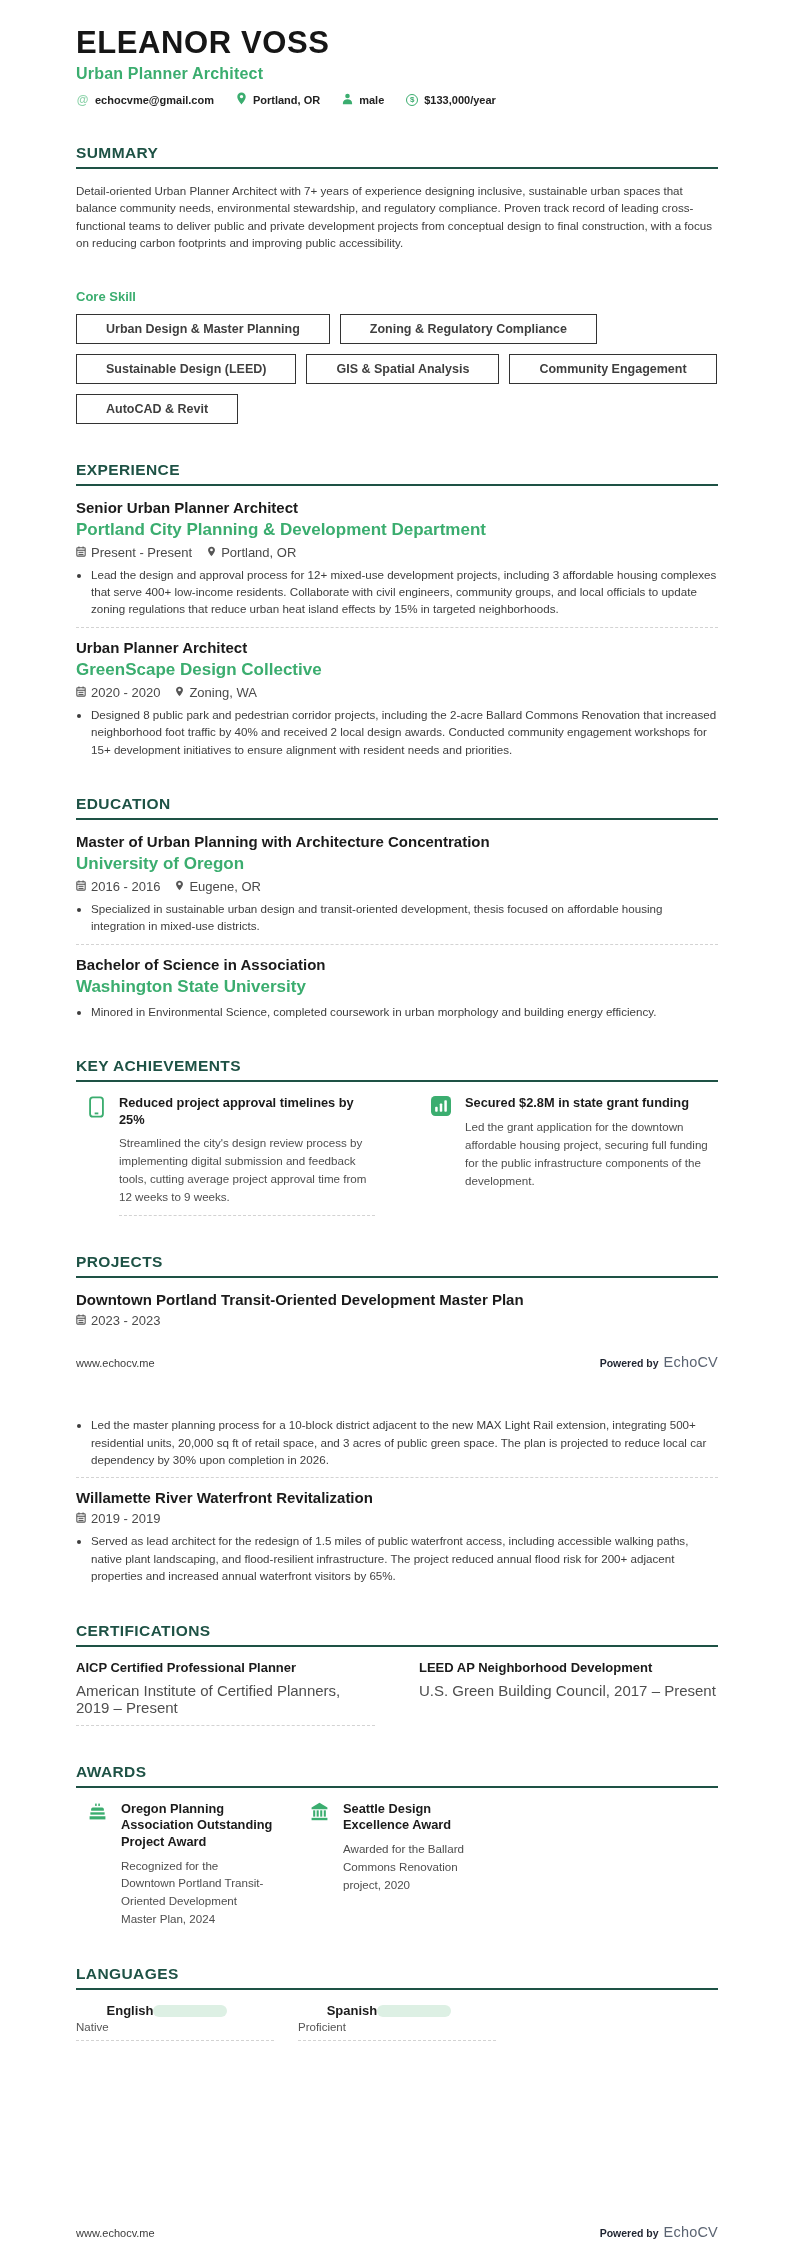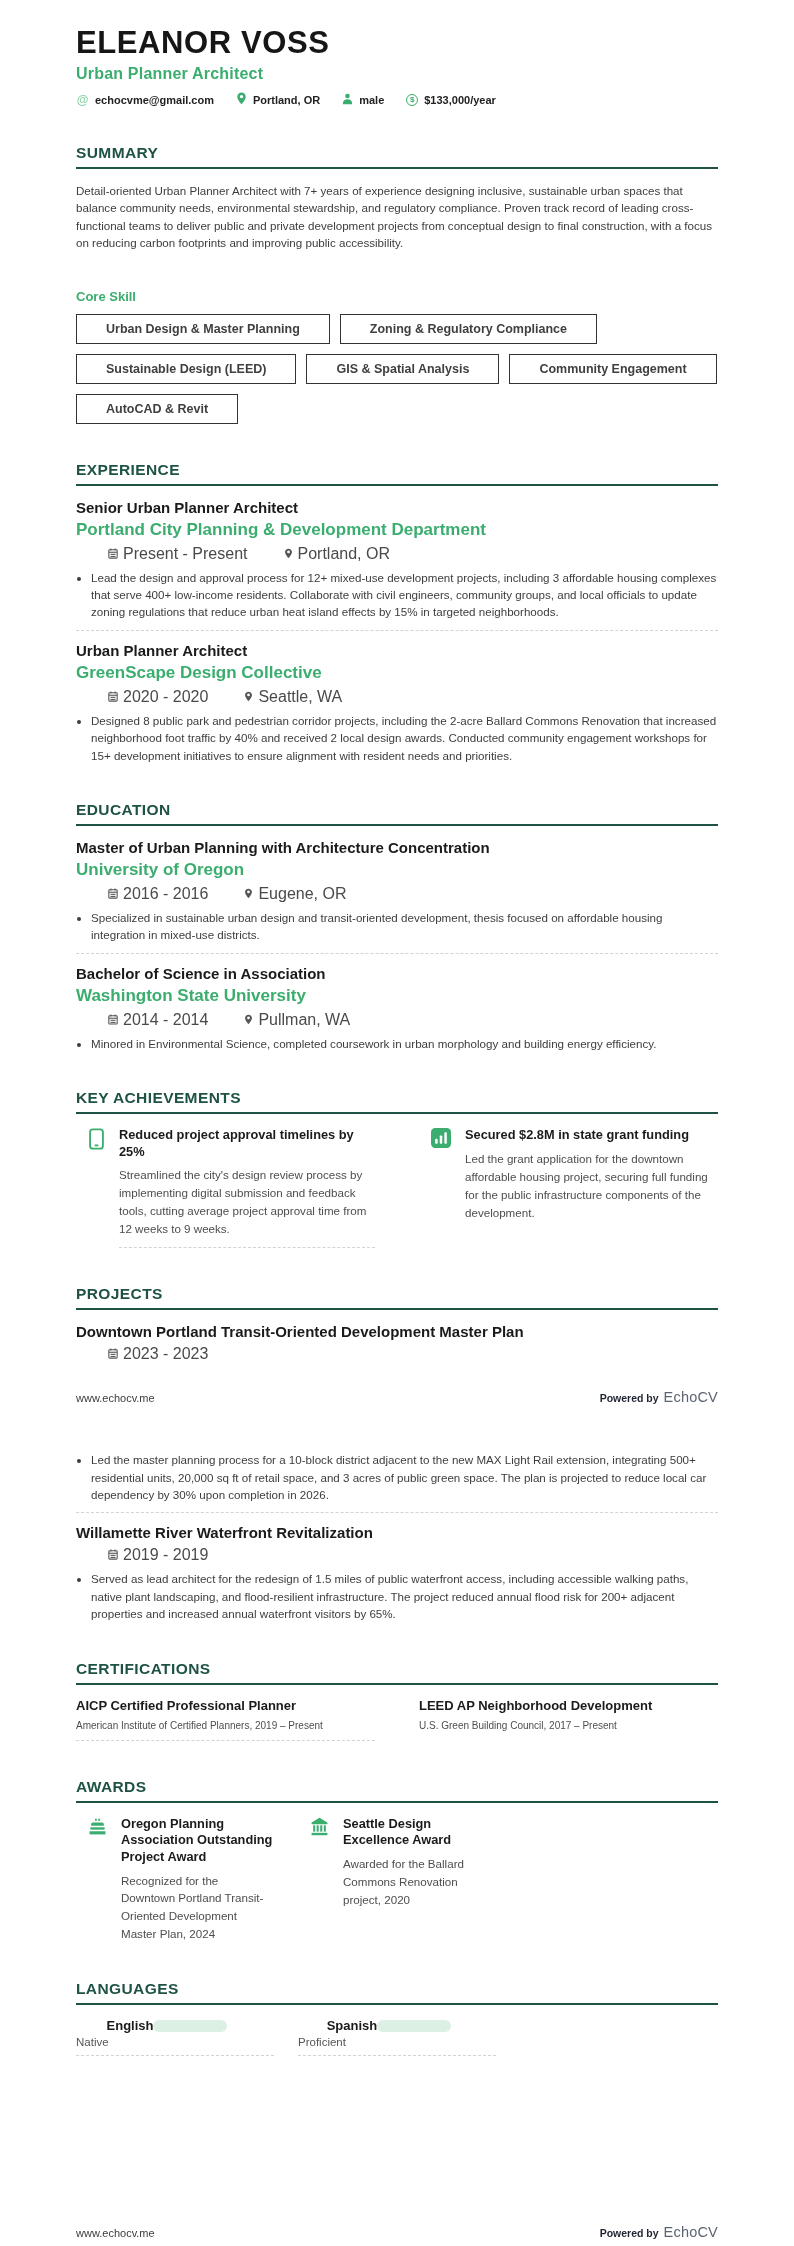--- a/index.html
+++ b/index.html
@@ -78,41 +78,41 @@
     font-weight: bold;
     color: #3f3f3f;
     white-space: nowrap;
   }
 
   
   .entry-title { font-size: 15px; font-weight: bold; color: #1b1b1b; }
   .entry-org   { margin-top: 4px; font-size: 17px; font-weight: bold; color: #3bad6f; }
   .meta-row {
     margin-top: 5px;
-    display: flex; align-items: center; gap: 36px;
-    font-size: 16px; color: #4a4a4a; margin-left: 32px;
+    display: flex; align-items: center; gap: 15px;
+    font-size: 13px; color: #4a4a4a;
   }
   .meta-item { display: flex; align-items: center; gap: 5px; }
   ul.bullets { margin: 6px 0 0 0; padding-left: 15px; }
   ul.bullets li { font-size: 11.6px; line-height: 1.5; color: #3d3d3d; }
   .dashed { border-bottom: 1px dashed #d3d3d3; margin: 9px 0 11px 0; }
   .entry + .entry { margin-top: 1px; }
 
   
   .two-col { display: grid; grid-template-columns: 1fr 1fr; column-gap: 44px; }
   .three-col { display: grid; grid-template-columns: 1fr 1fr 1fr; column-gap: 24px; }
   .ach-item { display: flex; gap: 14px; align-items: flex-start; padding-left: 12px; }
   .ach-icon { flex: 0 0 auto; margin-top: 1px; }
   .ach-title { font-size: 12.8px; font-weight: bold; color: #1b1b1b; line-height: 1.3; }
   .ach-text { margin-top: 6px; font-size: 11.6px; line-height: 1.55; color: #4e4e4e; }
   .ach-dashed { border-bottom: 1px dashed #d3d3d3; margin-top: 9px; }
 
   
   .cert-title { font-size: 13px; font-weight: bold; color: #1b1b1b; }
-  .cert-sub { margin-top: 7px; font-size: 10px; color: #4e4e4e; }
+  .cert-sub { margin-top: 7px; font-size: 15px; color: #4e4e4e; }
 
   
   .lang-item { padding-bottom: 7px; border-bottom: 1px dashed #d3d3d3; }
   .lang-top { display: flex; align-items: center; justify-content: center; }
   .lang-name { font-size: 13px; font-weight: bold; color: #1b1b1b; }
   .lang-level { margin-top: 3px; font-size: 11.5px; color: #555; }
   .lang-bar {
     width: 74px; height: 12px; border-radius: 7px;
     background: #ddf0e4; overflow: hidden; margin-right: 16px;
   }
@@ -237,21 +237,21 @@
                 </svg>
             </span>
             <span>2020 - 2020</span>
           </span>
           <span class="meta-item">
             <span class="svg-gray">
               <svg width="9" height="11" viewBox="0 0 24 28" fill="currentColor">
                   <path d="M12 1C6.9 1 2.8 5.1 2.8 10.2c0 6.8 9.2 16.6 9.2 16.6s9.2-9.8 9.2-16.6C21.2 5.1 17.1 1 12 1zm0 12.6a3.7 3.7 0 1 1 0-7.4 3.7 3.7 0 0 1 0 7.4z"></path>
                 </svg>
             </span>
-            <span>Seattle, WA</span>
+            <span>Zoning, WA</span>
           </span>
         </div>
         <ul class="bullets">
           <li>Designed 8 public park and pedestrian corridor projects, including the 2-acre Ballard Commons Renovation that increased neighborhood foot traffic by 40% and received 2 local design awards. Conducted community engagement workshops for 15+ development initiatives to ensure alignment with resident needs and priorities.</li>
         </ul>
       </div>
     </section>
 
     <section class="section">
       <div class="section-h">EDUCATION</div>
@@ -284,43 +284,20 @@
         </div>
         <ul class="bullets">
           <li>Specialized in sustainable urban design and transit-oriented development, thesis focused on affordable housing integration in mixed-use districts.</li>
         </ul>
         <div class="dashed"></div>
       </div>
 
       <div class="entry">
         <div class="entry-title">Bachelor of Science in Association</div>
         <div class="entry-org">Washington State University</div>
-        <div class="meta-row">
-          <span class="meta-item">
-            <span class="svg-gray">
-              <svg width="10" height="11" viewBox="0 0 24 26" fill="none" stroke="currentColor" stroke-width="2.6">
-                  <rect x="2" y="4" width="20" height="20" rx="2"></rect>
-                  <line x1="2" y1="10" x2="22" y2="10"></line>
-                  <line x1="7" y1="1" x2="7" y2="6"></line>
-                  <line x1="17" y1="1" x2="17" y2="6"></line>
-                  <line x1="6" y1="15" x2="18" y2="15"></line>
-                  <line x1="6" y1="20" x2="18" y2="20"></line>
-                </svg>
-            </span>
-            <span>2014 - 2014</span>
-          </span>
-          <span class="meta-item">
-            <span class="svg-gray">
-              <svg width="9" height="11" viewBox="0 0 24 28" fill="currentColor">
-                  <path d="M12 1C6.9 1 2.8 5.1 2.8 10.2c0 6.8 9.2 16.6 9.2 16.6s9.2-9.8 9.2-16.6C21.2 5.1 17.1 1 12 1zm0 12.6a3.7 3.7 0 1 1 0-7.4 3.7 3.7 0 0 1 0 7.4z"></path>
-                </svg>
-            </span>
-            <span>Pullman, WA</span>
-          </span>
-        </div>
         <ul class="bullets">
           <li>Minored in Environmental Science, completed coursework in urban morphology and building energy efficiency.</li>
         </ul>
       </div>
     </section>
 
     <section class="section">
       <div class="section-h">KEY ACHIEVEMENTS</div>
       <div class="two-col">
         <div class="ach-item">

